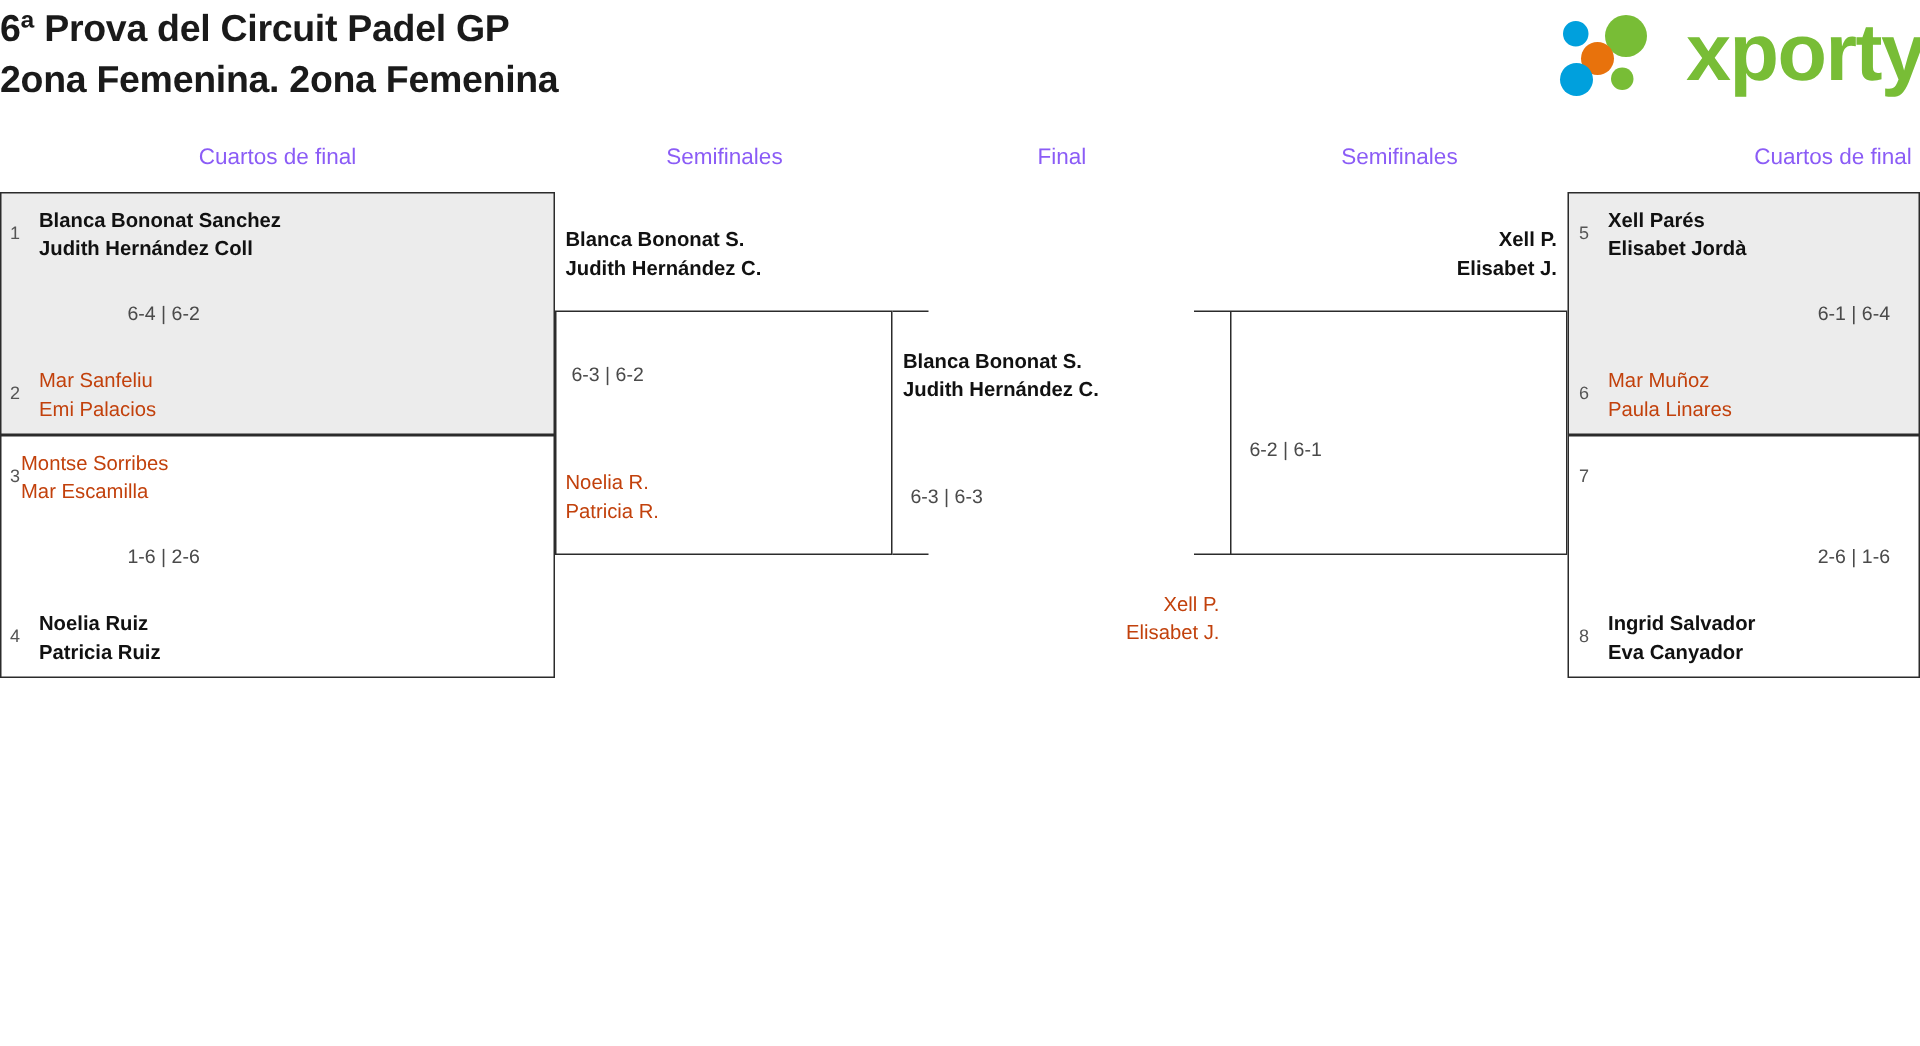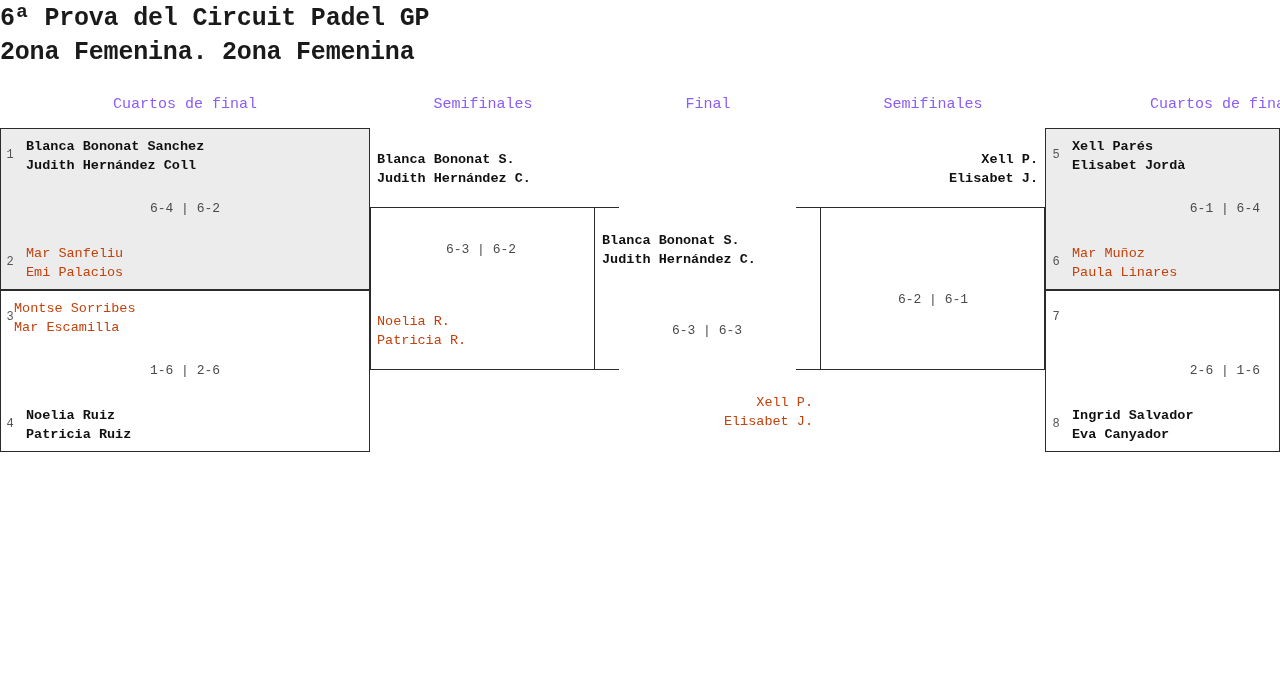--- a/index.html
+++ b/index.html
@@ -2,21 +2,21 @@
 <html><head>
 <meta charset="utf-8">
 <style>
   * { box-sizing: border-box; margin: 0; padding: 0; }
   html, body {
     width: 1280px; height: 697px;
     background: #ffffff;
     font-family: "Liberation Sans", sans-serif;
     overflow: hidden;
   }
-  #root { position: relative; width: 1280px; height: 697px; font-family: Liberation Mono, monospace; }
+  #root { position: relative; width: 1280px; height: 697px; }
 
   
   .title {
     position: absolute; left: 0; top: 2px;
     font-size: 25px; line-height: 34px; font-weight: 700;
     color: #1a1a1a; letter-spacing: -0.2px; white-space: pre;
   }
   .logo { position: absolute; right: 8px; top: 8px; width: 232px; height: 58px; }
   .logo .dots { position: absolute; left: 0; top: 2px; width: 82px; height: 54px; }
   .logo .dot { position: absolute; border-radius: 50%; }
@@ -51,33 +51,43 @@
     white-space: pre-line;
   }
   .names.win { color: #111111; font-weight: 700; }
   .names.r { text-align: right; }
 
   .score {
     position: absolute;
     font-size: 13px; color: #4a4a4a; line-height: 16px;
     white-space: nowrap;
   }
-  .score.c { text-align: center; }
+  .score.c { }
   .score.r { text-align: right; }
 
   .conn { position: absolute; background: #2b2b2b; }
 </style>
 </head>
 <body>
 
 <div id="root">
 
   <div class="title"><span>6ª Prova del Circuit Padel GP</span>
 <span>2ona Femenina. 2ona Femenina</span></div>
 
+  <div class="logo">
+    <div class="dots">
+      <span class="dot" style="left:2px;  top:4px;  width:17px; height:17px; background:#00a0dd;"></span>
+      <span class="dot" style="left:30px; top:0px;  width:28px; height:28px; background:#78bd36;"></span>
+      <span class="dot" style="left:14px; top:18px; width:22px; height:22px; background:#e8720c;"></span>
+      <span class="dot" style="left:0px;  top:32px; width:22px; height:22px; background:#00a0dd;"></span>
+      <span class="dot" style="left:34px; top:35px; width:15px; height:15px; background:#78bd36;"></span>
+    </div>
+    <div class="word">xporty</div>
+  </div>
 
   <div class="col-header" style="left:85px;  width:200px;">Cuartos de final</div>
   <div class="col-header" style="left:383px; width:200px;">Semifinales</div>
   <div class="col-header" style="left:608px; width:200px;">Final</div>
   <div class="col-header" style="left:833px; width:200px;">Semifinales</div>
   <div class="col-header" style="left:1122px; width:200px;">Cuartos de final</div>
 
   <div class="mbox shaded" style="left:0px; top:128px; width:370px; height:162px;"></div>
   <div class="seed" style="left:2px; top:148px;">1</div>
   <div class="names win" style="left:26px; top:137px;">Blanca Bononat Sanchez

